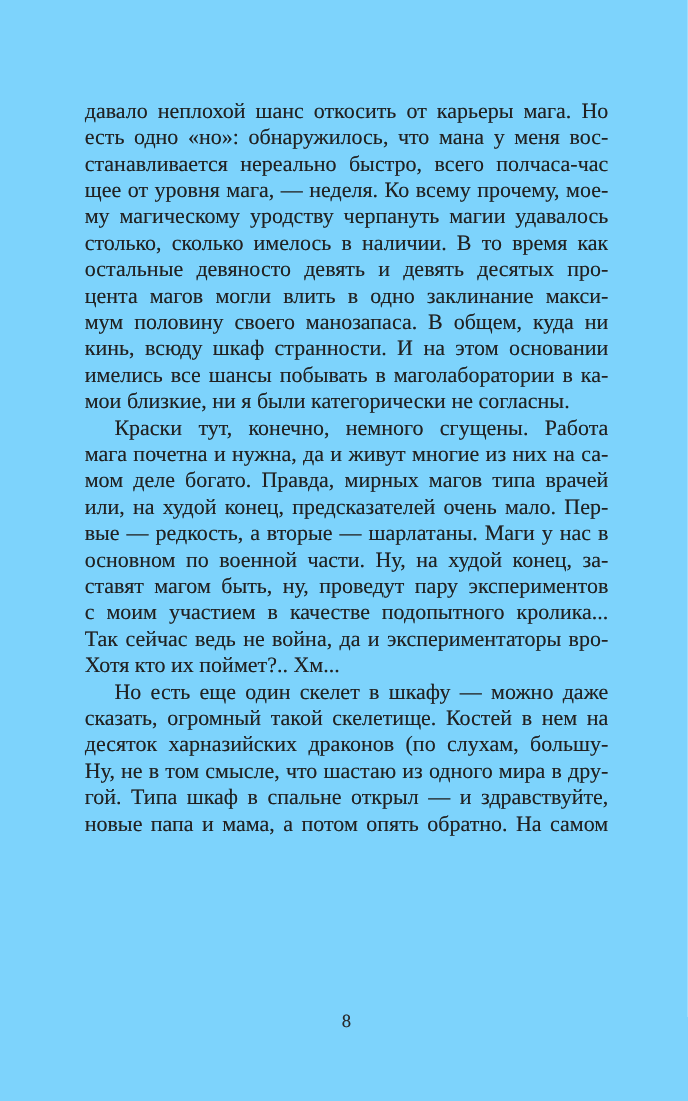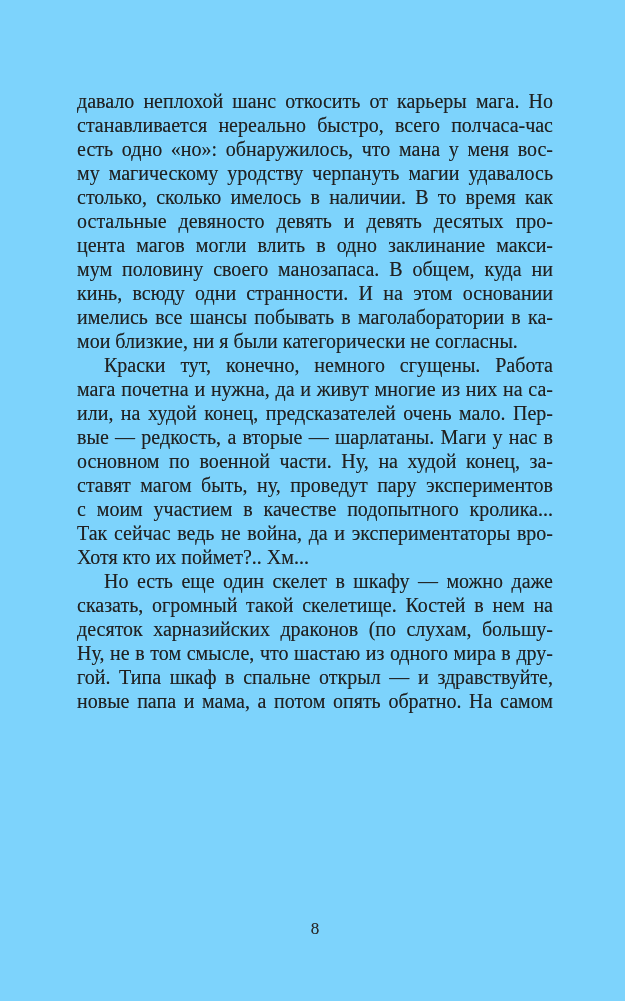--- a/index.html
+++ b/index.html
@@ -53,32 +53,34 @@
     line-height: 20px;
     text-shadow: 0 0 0.5px rgba(33,33,33,0.4);
   }
 </style>
 </head>
 <body>
 
 <div class="book-page">
   <div class="text-block">
       <div class="line">давало неплохой шанс откосить от карьеры мага. Но</div>
+      <div class="line">есть одно «но»: обнаружилось, что мана у меня вос-</div>
       <div class="line">станавливается нереально быстро, всего полчаса-час</div>
-      <div class="line">есть одно «но»: обнаружилось, что мана у меня вос-</div>
+      <div class="line">щее от уровня мага, — неделя. Ко всему прочему, мое-</div>
       <div class="line">му магическому уродству черпануть магии удавалось</div>
       <div class="line">столько, сколько имелось в наличии. В то время как</div>
       <div class="line">остальные девяносто девять и девять десятых про-</div>
       <div class="line">цента магов могли влить в одно заклинание макси-</div>
       <div class="line">мум половину своего манозапаса. В общем, куда ни</div>
-      <div class="line">кинь, всюду одни странности. И на этом основании</div>
+      <div class="line">кинь, всюду шкаф странности. И на этом основании</div>
       <div class="line">имелись все шансы побывать в маголаборатории в ка-</div>
       <div class="line para-end">мои близкие, ни я были категорически не согласны.</div>
       <div class="line indent">Краски тут, конечно, немного сгущены. Работа</div>
       <div class="line">мага почетна и нужна, да и живут многие из них на са-</div>
+      <div class="line">мом деле богато. Правда, мирных магов типа врачей</div>
       <div class="line">или, на худой конец, предсказателей очень мало. Пер-</div>
       <div class="line">вые — редкость, а вторые — шарлатаны. Маги у нас в</div>
       <div class="line">основном по военной части. Ну, на худой конец, за-</div>
       <div class="line">ставят магом быть, ну, проведут пару экспериментов</div>
       <div class="line">с моим участием в качестве подопытного кролика...</div>
       <div class="line">Так сейчас ведь не война, да и экспериментаторы вро-</div>
       <div class="line para-end">Хотя кто их поймет?.. Хм...</div>
       <div class="line indent">Но есть еще один скелет в шкафу — можно даже</div>
       <div class="line">сказать, огромный такой скелетище. Костей в нем на</div>
       <div class="line">десяток харназийских драконов (по слухам, большу-</div>

